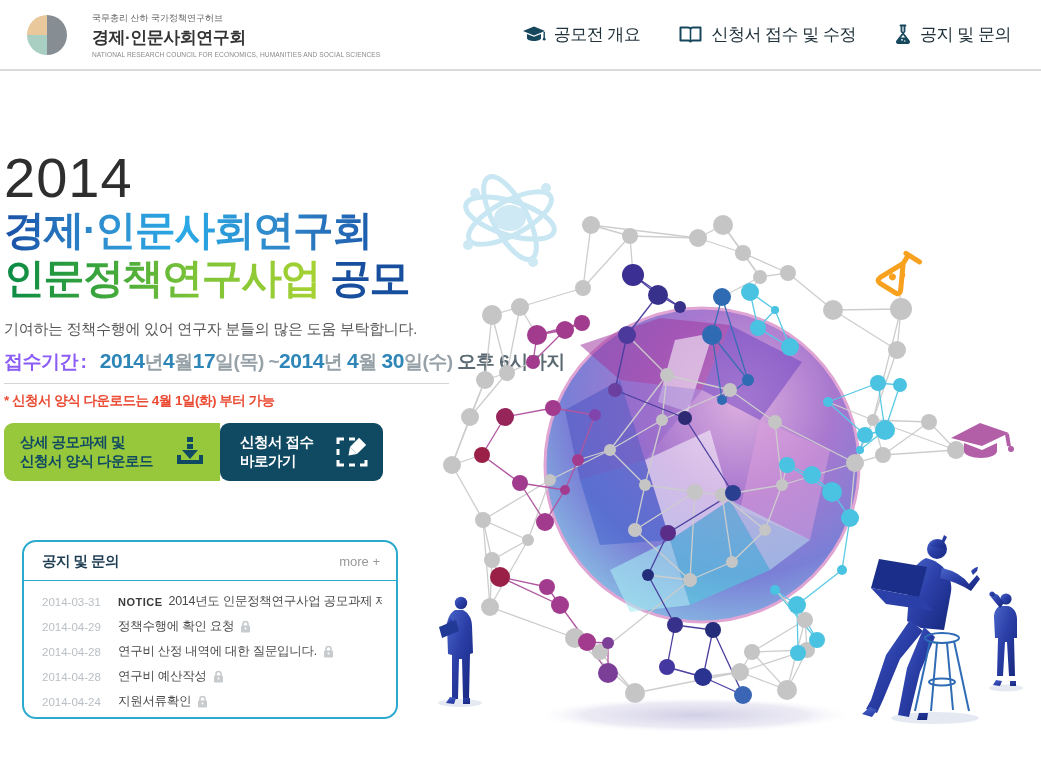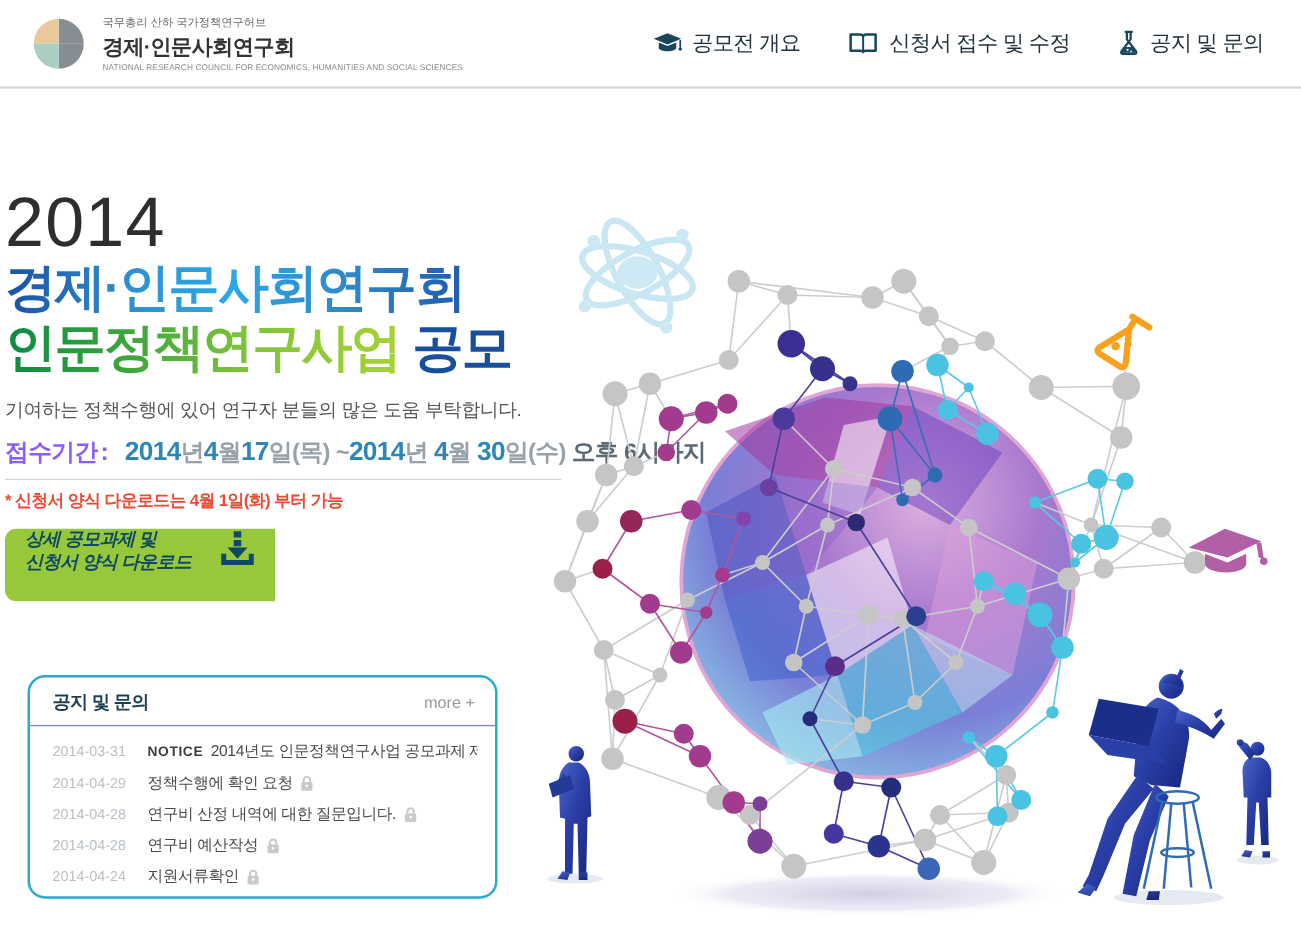--- a/index.html
+++ b/index.html
@@ -4,21 +4,21 @@
 <style>
   * { margin:0; padding:0; box-sizing:border-box; }
   html,body { width:1041px; height:759px; background:#fff; overflow:hidden;
     font-family:"Liberation Sans","DejaVu Sans",sans-serif; }
   .page { position:relative; width:1041px; height:759px; background:#fff; }
 
   
   .header { position:absolute; top:0; left:0; width:1041px; height:71px;
     background:#fff; border-bottom:2px solid #dadada; display:flex;
     align-items:center; justify-content:space-between; padding:0 30px 0 22px; }
-  .logo { display:flex; align-items:center; gap:10px; }
+  .logo { display:flex; align-items:center; gap:20px; }
   .logo-mark { width:50px; height:44px; flex:0 0 auto; }
   .logo-text .lt-small { font-size:9px; color:#666; letter-spacing:0; }
   .logo-text .lt-org { font-size:17px; font-weight:bold; color:#333; letter-spacing:-0.5px; margin-top:1px;}
   .logo-text .lt-en { font-size:6.6px; color:#8a8a8a; text-transform:uppercase; margin-top:2px; letter-spacing:0.1px;}
   .nav { display:flex; align-items:center; gap:38px; }
   .nav-item { display:flex; align-items:center; gap:8px; cursor:pointer; }
   .nav-item svg { display:block; }
   .nav-label { font-size:17px; font-weight:normal; color:#20323c; letter-spacing:-0.5px; }
 
   
@@ -34,21 +34,21 @@
   .period { margin-top:9px; white-space:nowrap; font-weight:bold; font-size:19px; letter-spacing:-0.5px; }
   .period .p-label { color:#8b5cf6;font-family:Liberation Mono, monospace; }
   .period .p-num { color:#2e86b8; font-size:21px; }
   .period .p-unit { color:#97a1a8; }
   .period .p-tail { color:#5b6a73; }
   .hero-divider { margin-top:8px; width:445px; border-top:1px solid #d5d5d5; }
   .note { margin-top:8px; font-size:13.5px; font-weight:bold; color:#ea4b33; letter-spacing:-0.5px; }
 
   
   .btn-row { margin-top:13px; display:flex; }
-  .btn { display:flex; align-items:flex-start; cursor:pointer;font-style:italic; }
+  .btn { display:flex; align-items:center; cursor:pointer; }
   .btn-download { width:216px; height:58px; background:#97c83c; border-radius:9px 0 0 9px;
     padding:0 12px 0 16px; justify-content:space-between; }
   .btn-download .btn-text { color:#0f4a62; font-size:14.5px; font-weight:bold; line-height:1.3; letter-spacing:-0.5px; }
   .btn-apply { width:163px; height:58px; background:#0f4a62; border-radius:9px;
     padding:0 14px 0 20px; justify-content:space-between; }
   .btn-apply .btn-text { color:#fff; font-size:14.5px; font-weight:bold; line-height:1.3; letter-spacing:-0.5px; }
 
   
   .board { position:absolute; left:22px; top:540px; width:376px; height:179px;
     border:2px solid #2baace; border-radius:14px; background:#fff; }
@@ -130,20 +130,40 @@
       <div class="btn btn-download">
         <div class="btn-text">
           <div>상세 공모과제 및</div>
           <div>신청서 양식 다운로드</div>
         </div>
         <svg width="36" height="34" viewBox="0 0 36 34">
           <rect x="15" y="2" width="6" height="5" fill="#0f4a62"></rect>
           <rect x="15" y="9" width="6" height="5" fill="#0f4a62"></rect>
           <path d="M10 15 h16 l-8 9 z" fill="#0f4a62"></path>
           <path d="M5 20 v9 h26 v-9 h-4 v5 h-18 v-5 z" fill="#0f4a62"></path>
+        </svg>
+      </div>
+      <div class="btn btn-apply">
+        <div class="btn-text">
+          <div>신청서 접수</div>
+          <div>바로가기</div>
+        </div>
+        <svg width="34" height="34" viewBox="0 0 34 34">
+          <g stroke="#fff" stroke-width="3" fill="none">
+            <path d="M3 9 V4 h6"></path>
+              <path d="M14 4 h6"></path>
+              <path d="M3 14 v6"></path>
+            <path d="M3 25 v5 h6"></path>
+              <path d="M14 30 h6"></path>
+              <path d="M31 25 v5 h-6"></path>
+          </g>
+          <g transform="rotate(45 22 12)">
+            <rect x="17" y="4" width="10" height="13" fill="#fff"></rect>
+            <path d="M17 17 h10 l-5 7 z" fill="#fff"></path>
+          </g>
         </svg>
       </div>
     </div>
   </div>
 
   <div class="board">
     <div class="board-head">
       <span class="board-title">공지 및 문의</span>
       <span class="board-more">more +</span>
     </div>

